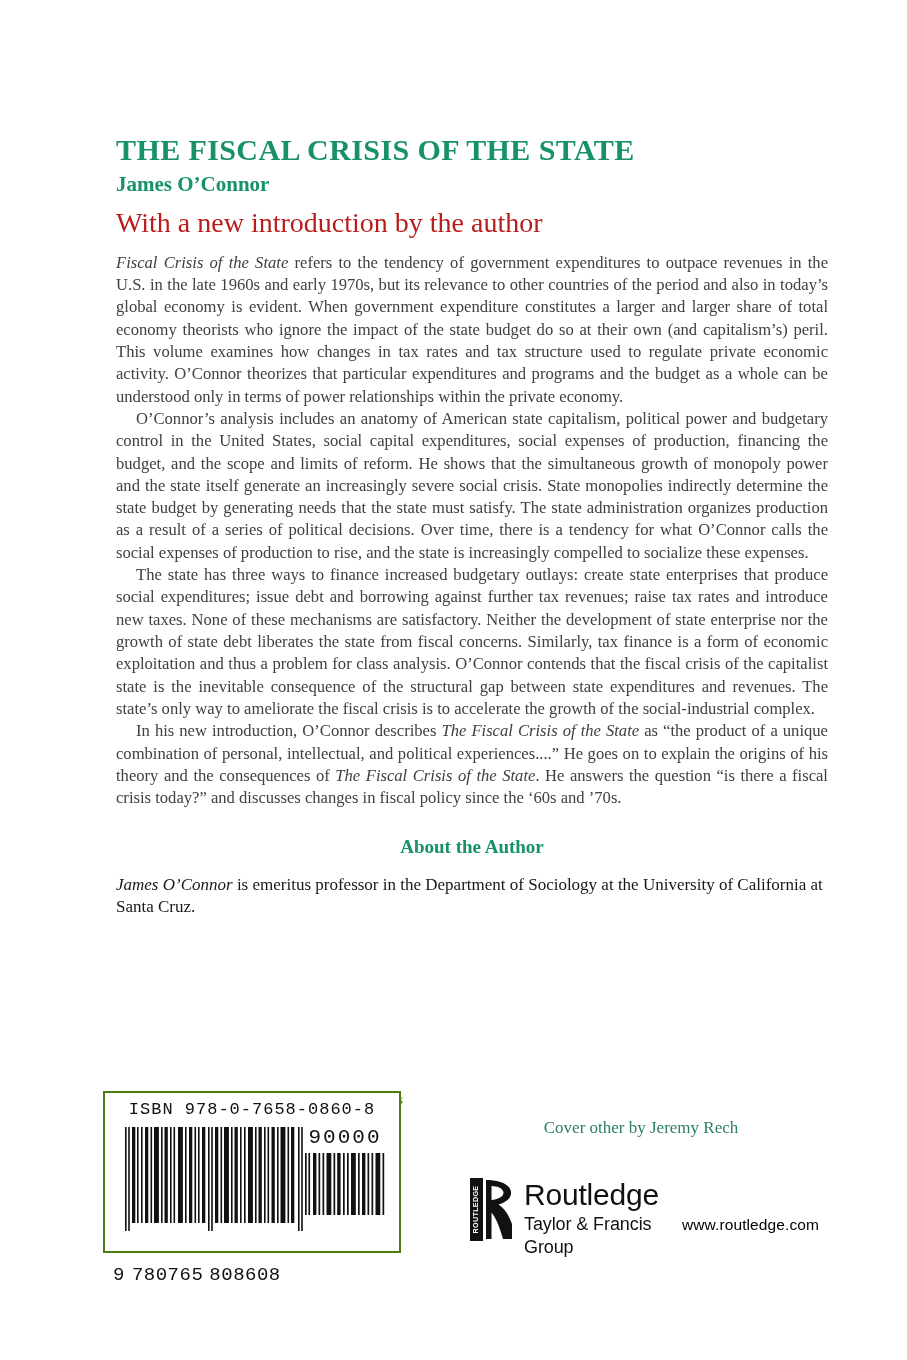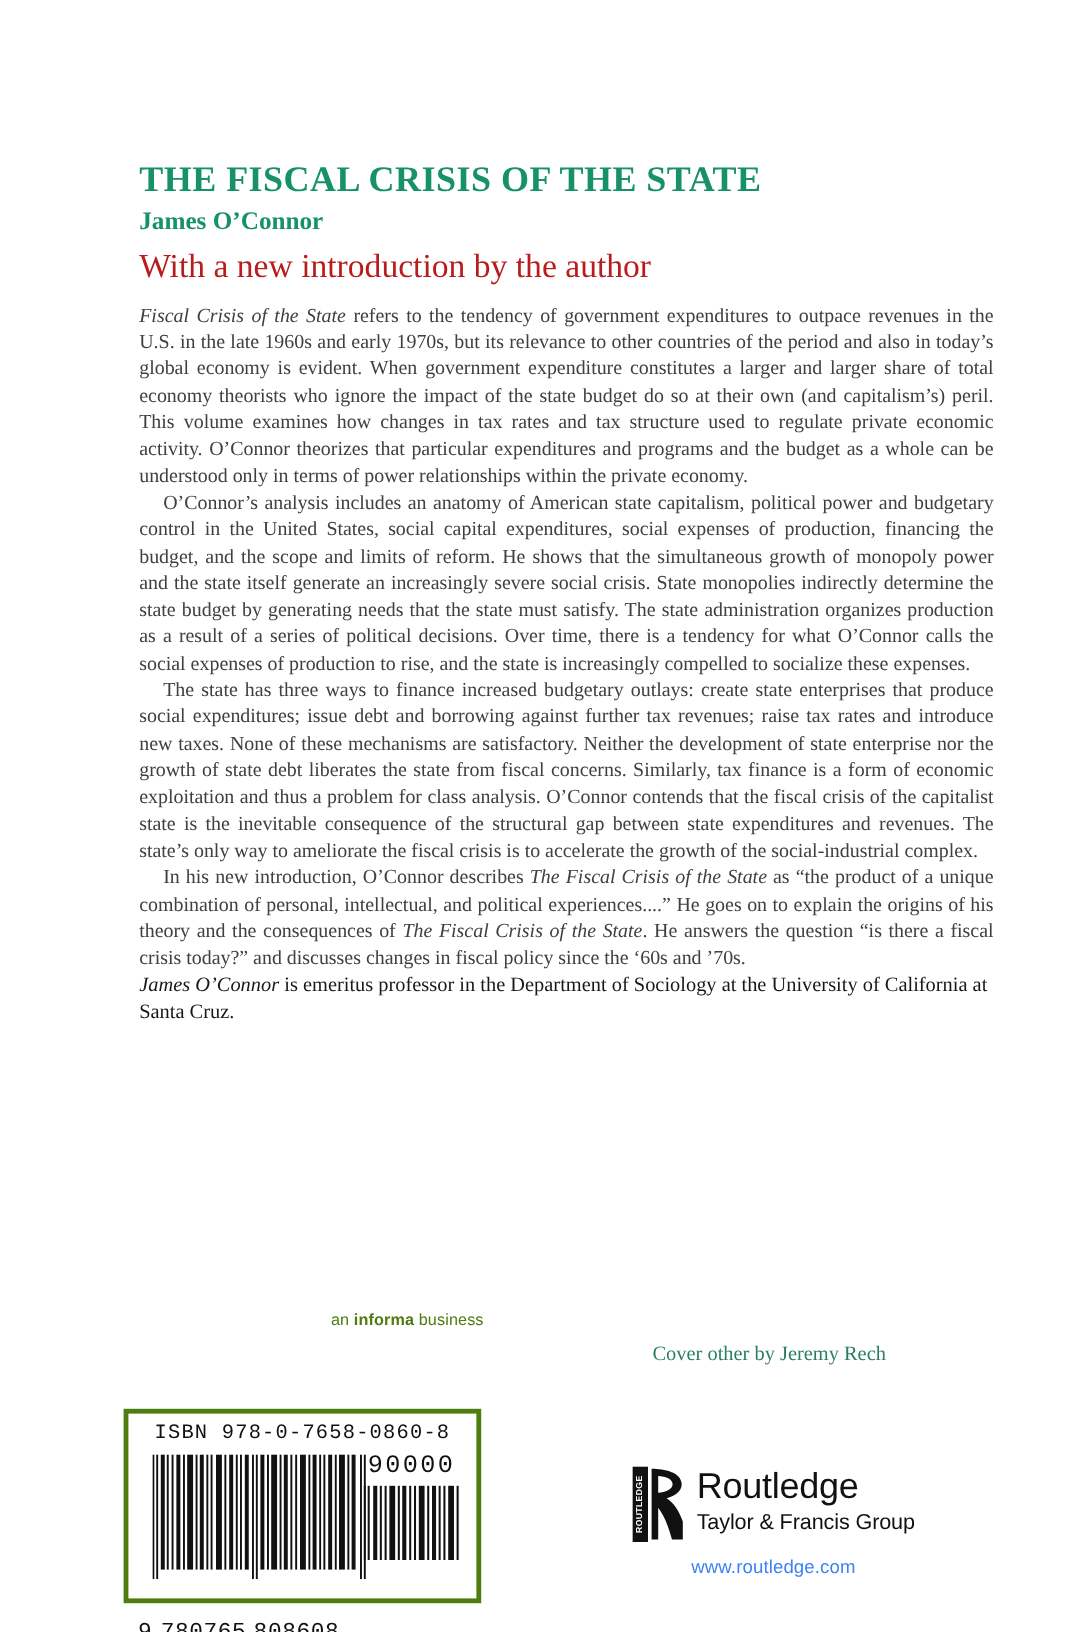--- a/index.html
+++ b/index.html
@@ -119,24 +119,24 @@
     font-family: "Liberation Sans", "DejaVu Sans", sans-serif;
     font-size: 13.5px;
     color: #4d7c0f;
     letter-spacing: 0.1px;
   }
   .informa b { font-weight: bold; }
 
   .barcode-box {
     position: absolute;
     left: 103px;
-    top: 1174px;
+    top: 1091px;
     width: 298px;
     height: 162px;
-    border: 4px solid #4d7c0f;
+    border: 2px solid #4d7c0f;
     background: #ffffff;
     box-sizing: border-box;
   }
   .isbn-text {
     position: absolute;
     left: 0;
     right: 0;
     top: 7px;
     text-align: center;
     font-family: "Liberation Mono", "DejaVu Sans Mono", monospace;
@@ -195,23 +195,22 @@
     font-size: 17px;
     color: #2a7f63;
   }
 
   .publisher {
     position: absolute;
     left: 470px;
     right: 88px;
     top: 1178px;
     display: flex;
-    flex-direction: column;
+    flex-direction: row;
     align-items: center;
-    margin-top: 44px;
   }
   .pub-lockup {
     display: flex;
     align-items: flex-start;
     gap: 10px;
   }
   .pub-mark {
     width: 44px;
     height: 63px;
     position: relative;
@@ -235,21 +234,21 @@
     font-size: 18px;
     line-height: 1.25;
     color: #111;
     letter-spacing: -0.1px;
     margin-top: 3px;
   }
   .pub-url {
     margin-top: 13px;
     font-family: "Liberation Sans", "DejaVu Sans", sans-serif;
     font-size: 15.5px;
-    color: #3b82f6;
+    color: #000000;
     letter-spacing: 0.1px;
   }
 </style>
 </head>
 <body>
 
 <div class="page">
 
 
   <div class="content">
@@ -258,20 +257,21 @@
     <div class="book-author">James O’Connor</div>
     <div class="book-subtitle">With a new introduction by the author</div>
 
     <div class="blurb">
       <p><em>Fiscal Crisis of the State</em><span> refers to the tendency of government expenditures to outpace revenues in the U.S. in the late 1960s and early 1970s, but its relevance to other countries of the period and also in today’s global economy is evident. When government expenditure constitutes a larger and larger share of total economy theorists who ignore the impact of the state budget do so at their own (and capitalism’s) peril. This volume examines how changes in tax rates and tax structure used to regulate private economic activity. O’Connor theorizes that particular expenditures and programs and the budget as a whole can be understood only in terms of power relationships within the private economy.</span></p>
       <p class="indent">O’Connor’s analysis includes an anatomy of American state capitalism, political power and budgetary control in the United States, social capital expenditures, social expenses of production, financing the budget, and the scope and limits of reform. He shows that the simultaneous growth of monopoly power and the state itself generate an increasingly severe social crisis. State monopolies indirectly determine the state budget by generating needs that the state must satisfy. The state administration organizes production as a result of a series of political decisions. Over time, there is a tendency for what O’Connor calls the social expenses of production to rise, and the state is increasingly compelled to socialize these expenses.</p>
       <p class="indent">The state has three ways to finance increased budgetary outlays: create state enterprises that produce social expenditures; issue debt and borrowing against further tax revenues; raise tax rates and introduce new taxes. None of these mechanisms are satisfactory. Neither the development of state enterprise nor the growth of state debt liberates the state from fiscal concerns. Similarly, tax finance is a form of economic exploitation and thus a problem for class analysis. O’Connor contends that the fiscal crisis of the capitalist state is the inevitable consequence of the structural gap between state expenditures and revenues. The state’s only way to ameliorate the fiscal crisis is to accelerate the growth of the social-industrial complex.</p>
       <p class="indent"><span>In his new introduction, O’Connor describes </span><em>The Fiscal Crisis of the State</em><span> as “the product of a unique combination of personal, intellectual, and political experiences....” He goes on to explain the origins of his theory and the consequences of </span><em>The Fiscal Crisis of the State</em><span>. He answers the question “is there a fiscal crisis today?” and discusses changes in fiscal policy since the ‘60s and ’70s.</span></p>
     </div>
 
+    <div class="about-heading">About the Author</div>
     <div class="about-body"><em>James O’Connor</em><span> is emeritus professor in the Department of Sociology at the University of California at Santa Cruz.</span></div>
 
   </div>
 
   <div class="informa"><span>an </span><b>informa</b><span> business</span></div>
 
   <div class="barcode-box">
     <div class="isbn-text">ISBN 978-0-7658-0860-8</div>
 
     <svg class="bars-main" viewBox="0 0 180 104" preserveAspectRatio="none">

